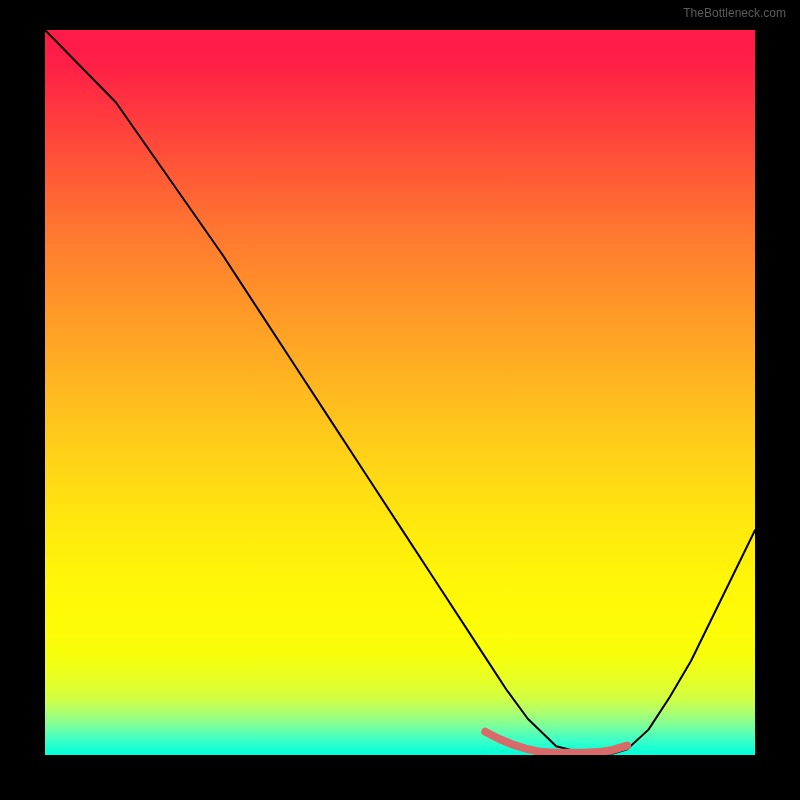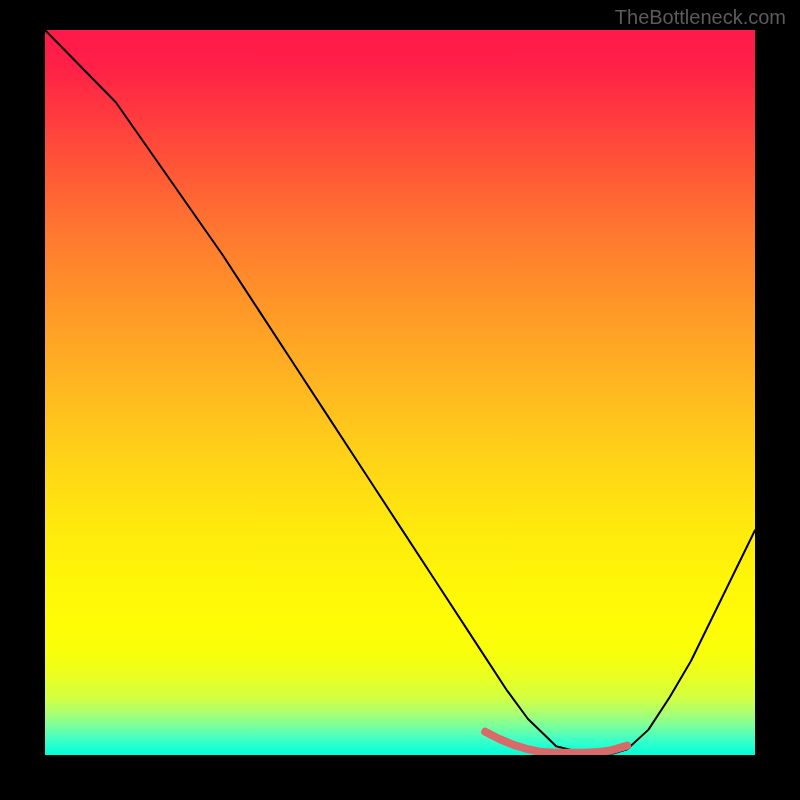--- a/index.html
+++ b/index.html
@@ -8,21 +8,21 @@
     height: 800px;
     background: #000000;
     position: relative;
     font-family: Arial, sans-serif;
   }
   .watermark {
     position: absolute;
     top: 6px;
     right: 14px;
     color: #5c5c5c;
-    font-size: 20px;
+    font-size: 12px;
     font-weight: 500;
     z-index: 10;
   }
   .plot-area {
     position: absolute;
     left: 45px;
     top: 30px;
     width: 710px;
     height: 725px;
     background: linear-gradient(to bottom,

